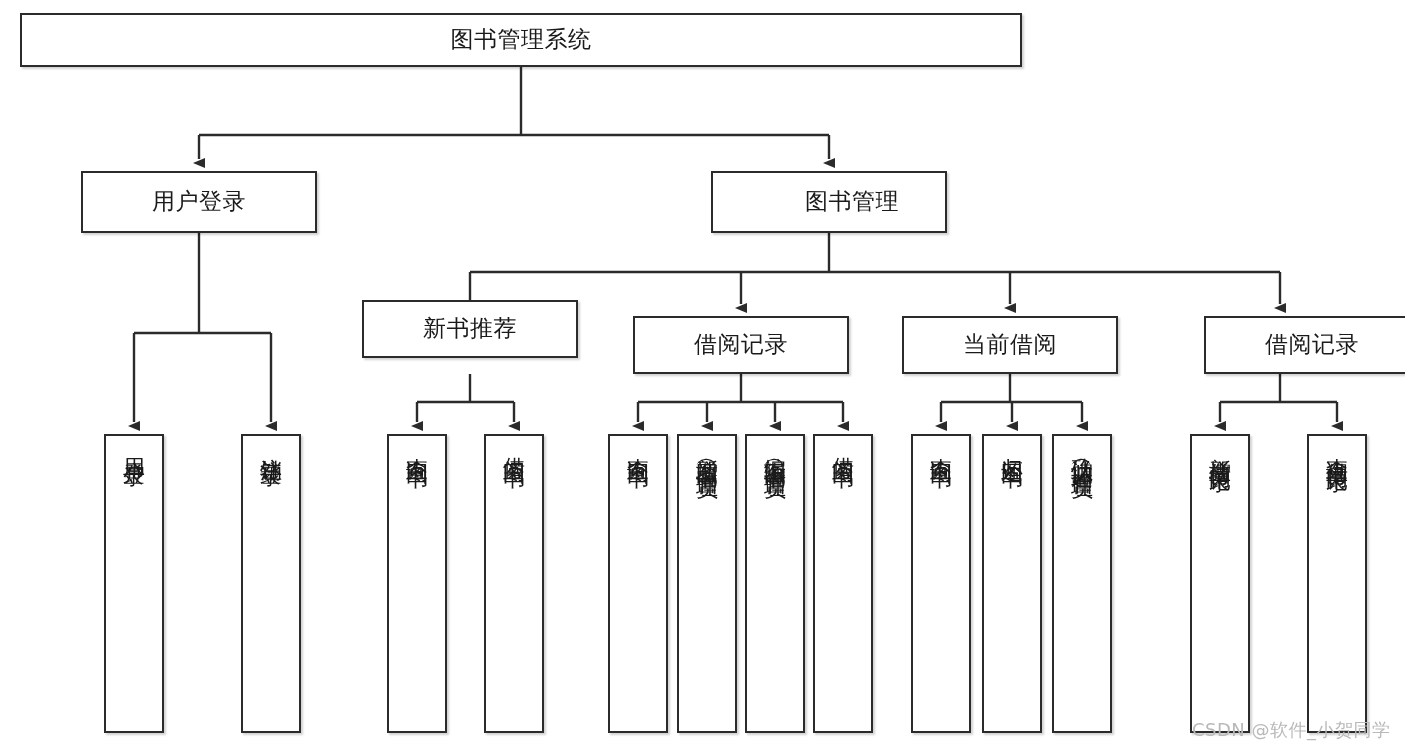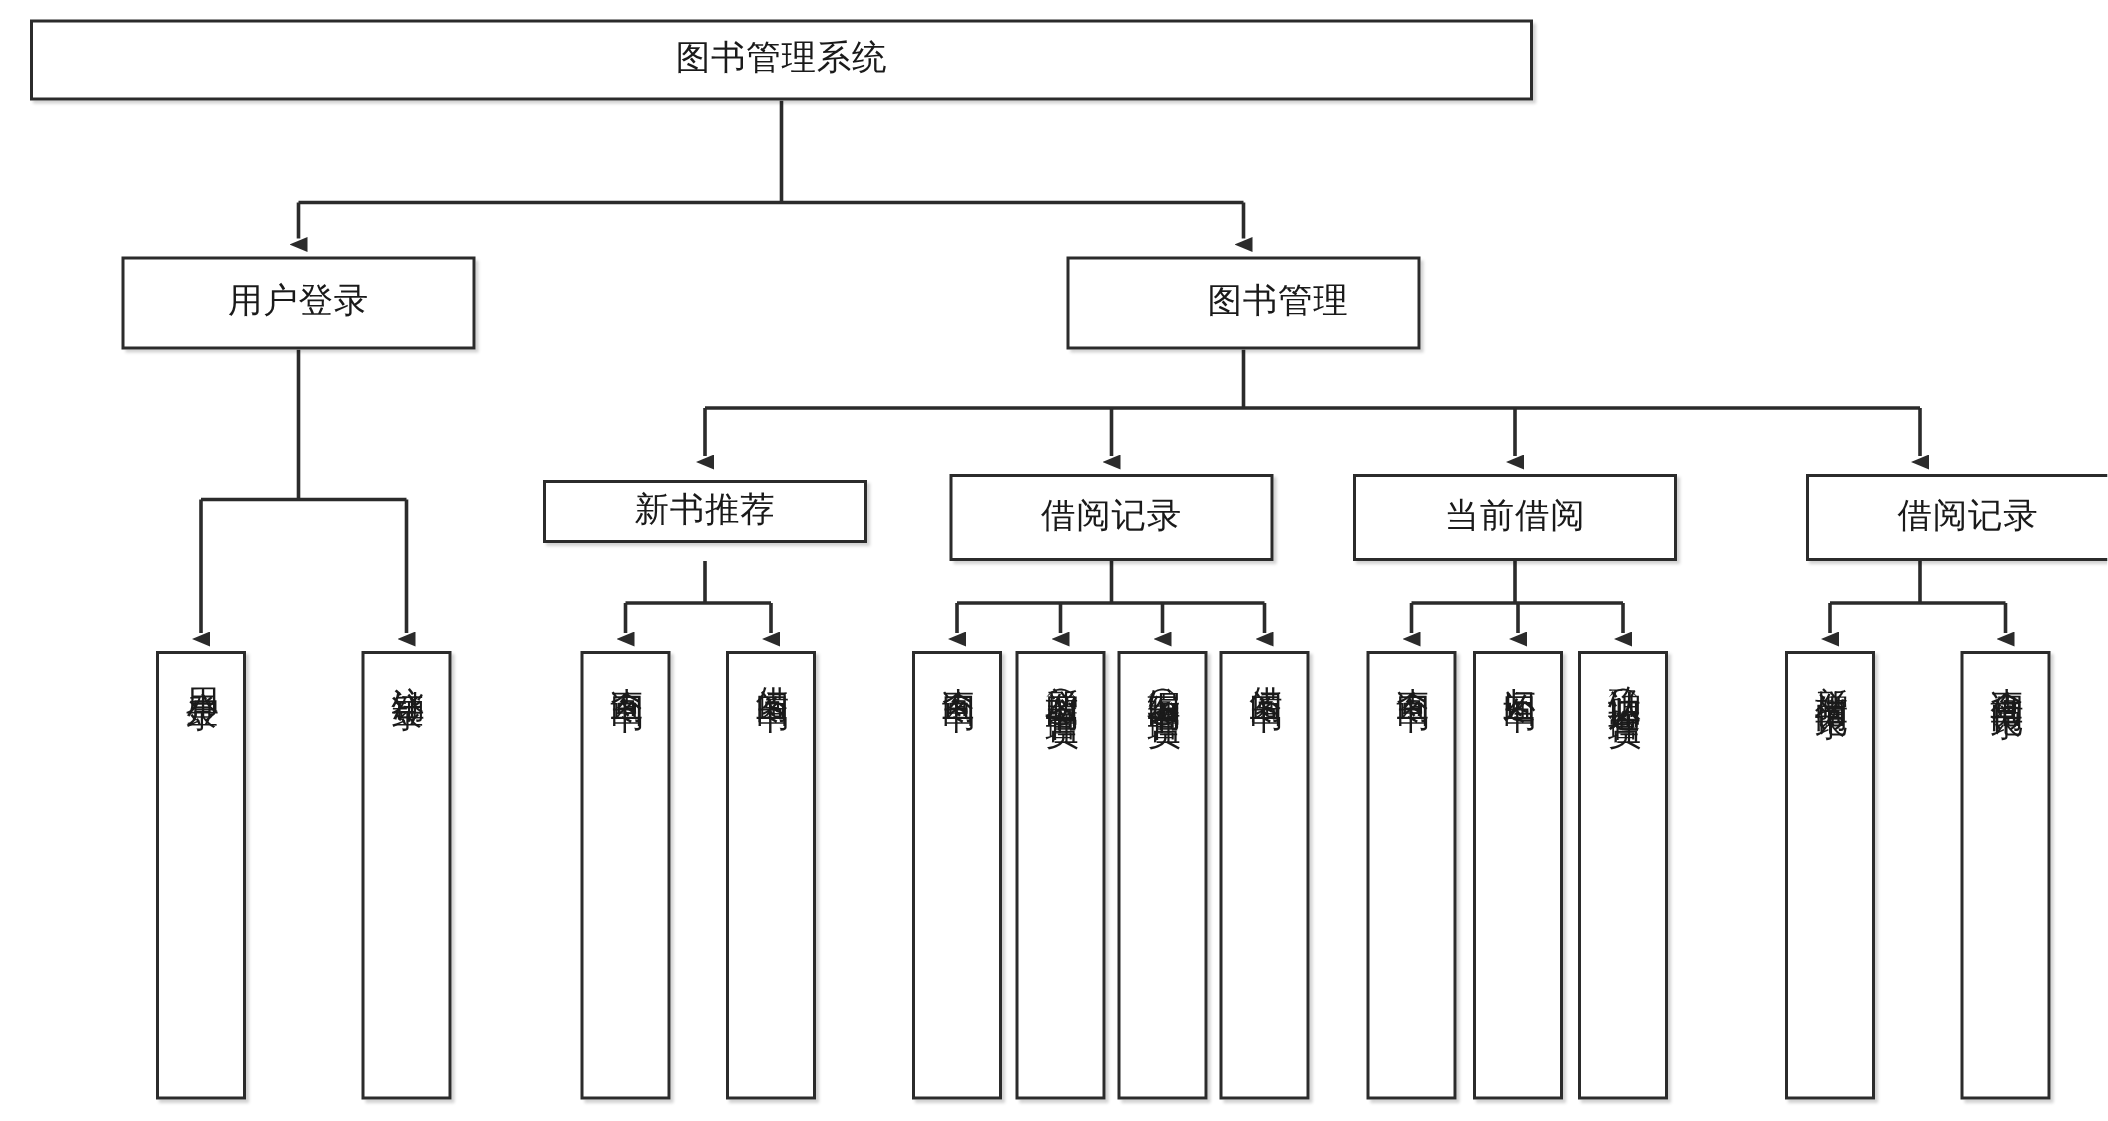--- a/index.html
+++ b/index.html
@@ -118,21 +118,21 @@
   <div id="node-layer">
       <div class="node" style="left: 20px; top: 13px; width: 1002px; height: 54px;">
         <span class="label">图书管理系统</span>
       </div>
       <div class="node" style="left: 81px; top: 171px; width: 236px; height: 62px;">
         <span class="label">用户登录</span>
       </div>
       <div class="node" style="left: 711px; top: 171px; width: 236px; height: 62px; padding-left: 46px;">
         <span class="label">图书管理</span>
       </div>
-      <div class="node" style="left: 362px; top: 320px; width: 216px; height: 42px;">
+      <div class="node" style="left: 362px; top: 300px; width: 216px; height: 58px;">
         <span class="label">新书推荐</span>
       </div>
       <div class="node" style="left: 633px; top: 316px; width: 216px; height: 58px;">
         <span class="label">借阅记录</span>
       </div>
       <div class="node" style="left: 902px; top: 316px; width: 216px; height: 58px;">
         <span class="label">当前借阅</span>
       </div>
       <div class="node" style="left: 1172px; top: 316px; width: 216px; height: 58px; margin-left: 32px;">
         <span class="label">借阅记录</span>
@@ -171,14 +171,15 @@
         <span class="label">确认归还（管理员）</span>
       </div>
       <div class="node vertical" style="left: 1190px; top: 434px; width: 60px; height: 299px;">
         <span class="label">新增借阅记录</span>
       </div>
       <div class="node vertical" style="left: 1307px; top: 434px; width: 60px; height: 299px;">
         <span class="label">查询借阅记录</span>
       </div>
     </div>
 
+  <div class="watermark" style="left: 1192px; top: 718px;">CSDN @软件_小贺同学</div>
 
 </div>
 
 </body></html>

